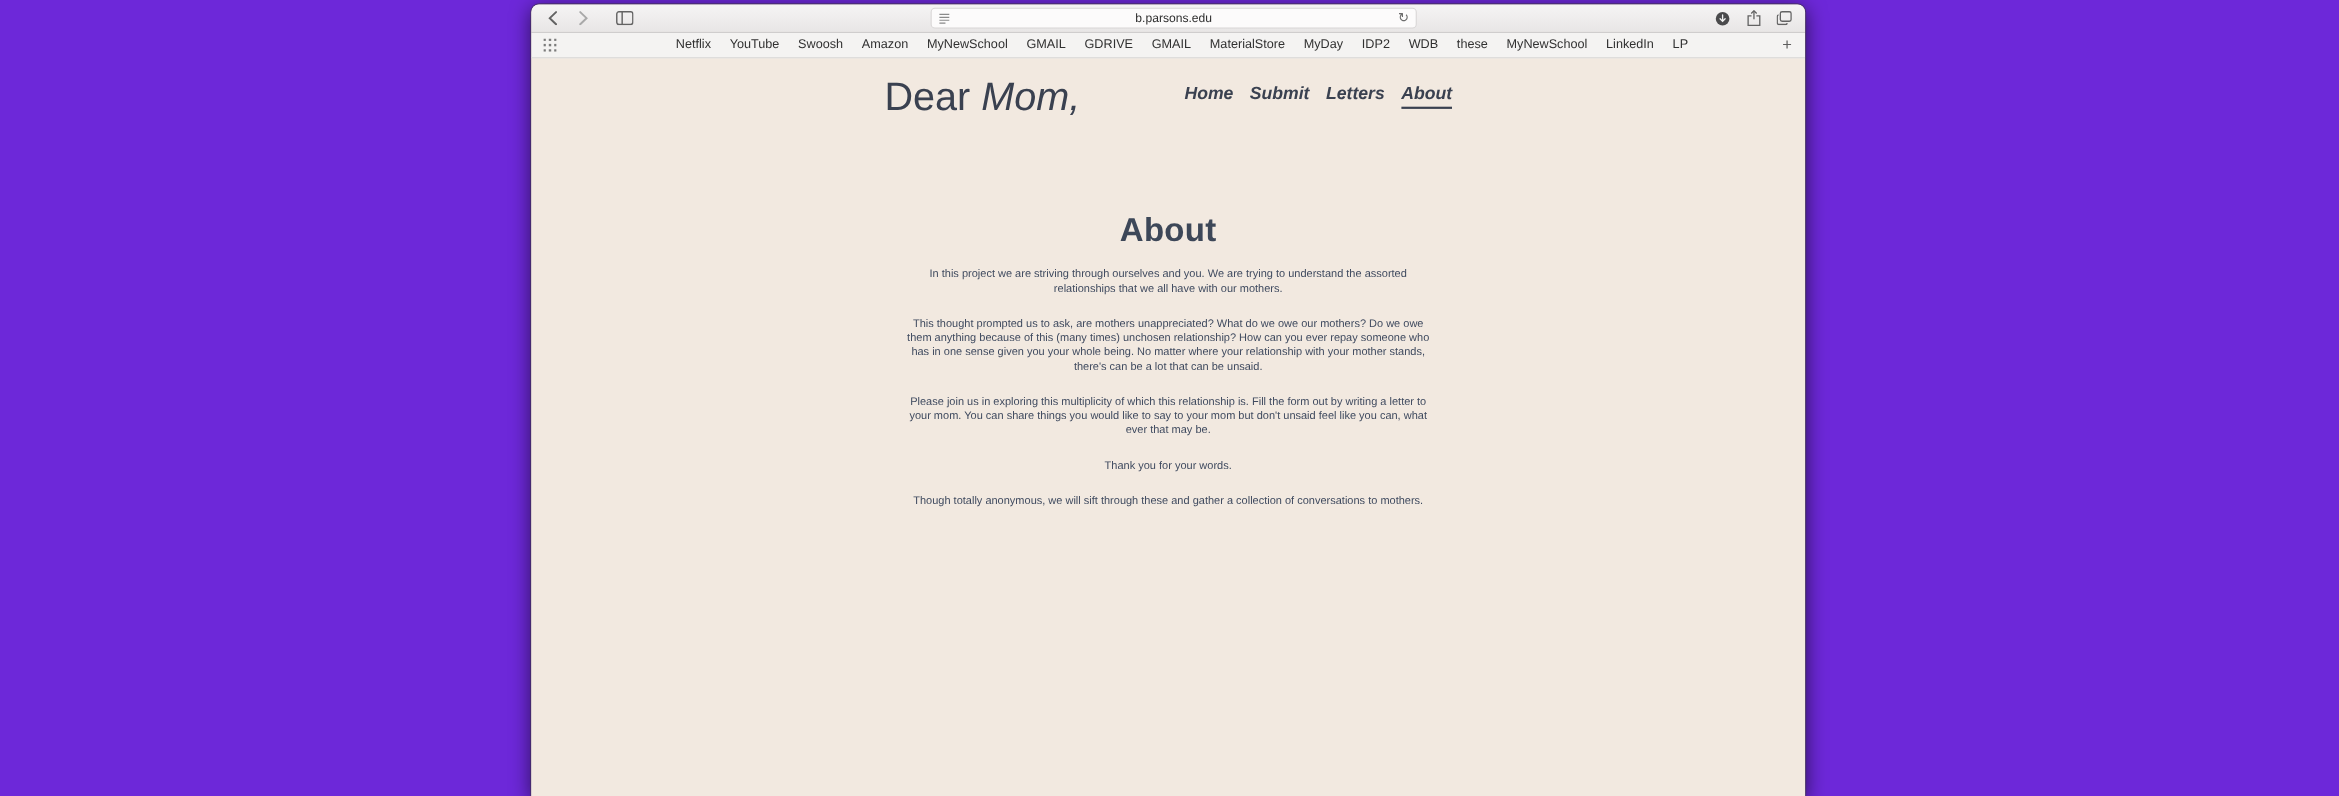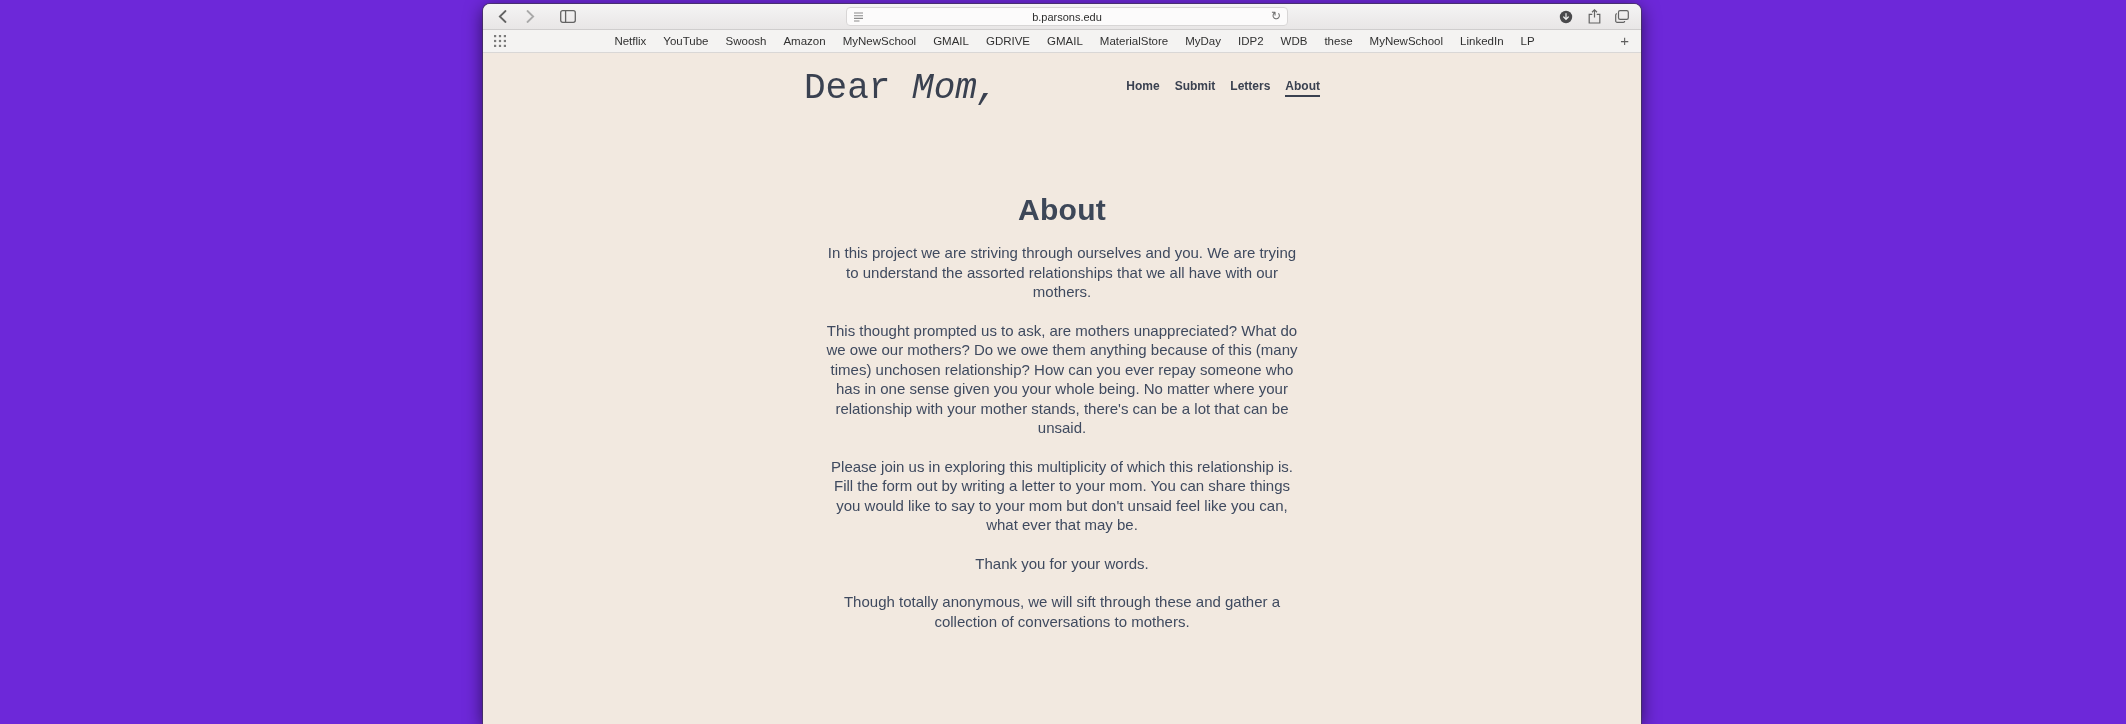--- a/index.html
+++ b/index.html
@@ -76,38 +76,38 @@
     background: #f2e9e0;
     overflow: hidden;
     color: #3f4a5f;
   }
   .page-inner { width: 516px; margin: 0 auto; padding-top: 10px; }
 
   .site-header {
     display: flex; justify-content: space-between; align-items: center;
     height: 50px;
   }
-  .logo { font-family: Liberation Mono, monospace; font-size: 36px; color: #3a4150; white-space: nowrap; }
+  .logo { font-family: Liberation Sans, sans-serif; font-size: 36px; color: #3a4150; white-space: nowrap; }
   .logo .it { font-style: italic; }
   .site-nav { display: flex; gap: 15px; align-items: baseline; }
   .nav-link {
-    font-size: 12px; font-weight: bold; color: #3a4150;
+    font-size: 16px; font-weight: bold; color: #3a4150;
     text-decoration: none; cursor: pointer;
-    padding-bottom: 2px; border-bottom: 2px solid transparent;
+    padding-bottom: 2px; border-bottom: 2px solid transparent; font-style: italic;
   }
   .nav-link.active { border-bottom-color: #3a4150; }
 
   .about { margin-top: 80px; text-align: center; }
   .about h1 {
     font-size: 30px; font-weight: bold; color: #3d4758;
     margin: 0 0 16px 0; letter-spacing: .3px;
   }
   .about p {
     width: 478px; margin: 0 auto 19px auto;
-    font-size: 15px; line-height: 1.3; color: #3f4a5f;
+    font-size: 10px; line-height: 1.3; color: #3f4a5f;
   }
 
   svg { display: block; }
 </style>
 </head>
 <body>
 
 <div class="stage">
   <div class="browser-window">
 

